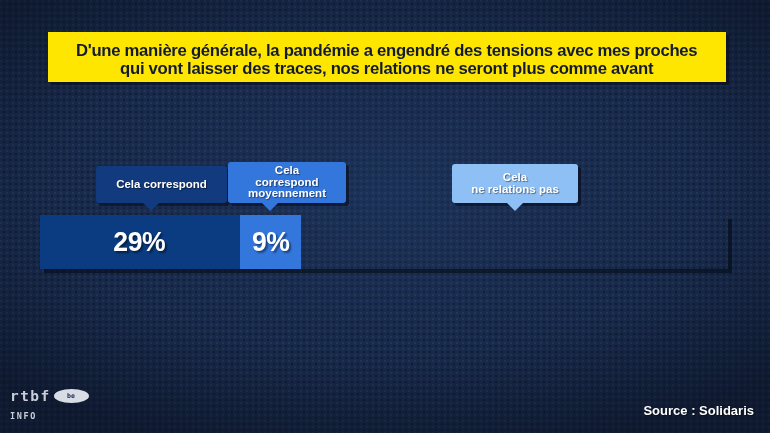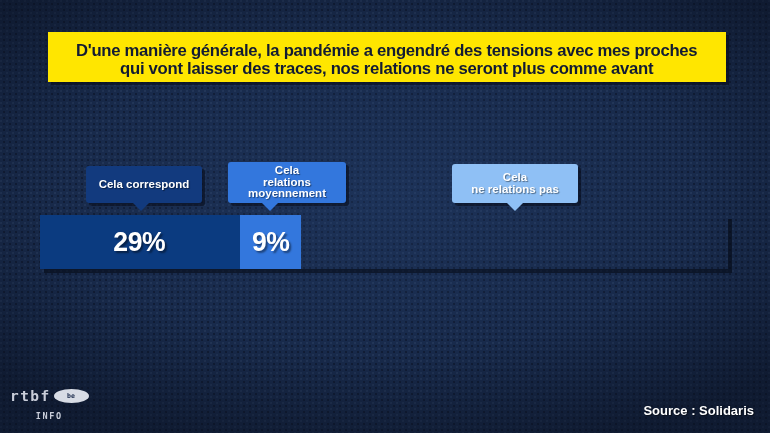--- a/index.html
+++ b/index.html
@@ -60,21 +60,21 @@
   }
   .callout .tail {
     position:absolute;
     bottom:-8px;
     width:0; height:0;
     border-left:9px solid transparent;
     border-right:9px solid transparent;
   }
 
   #callout-1 {
-    left:86px; top:166px; width:116px; height:37px;
+    left:96px; top:166px; width:131px; height:37px;
     background:#123a7e;
   }
   #callout-1 .clabel { color:#ffffff; font-size:11.5px; }
   #callout-1 .tail { left:46px; border-top:9px solid #123a7e; }
 
   #callout-2 {
     left:228px; top:162px; width:118px; height:41px;
     background:#3377dd;
   }
   #callout-2 .clabel { color:#ffffff; font-size:11.5px; }
@@ -106,21 +106,21 @@
     text-shadow:2px 2px 2px rgba(0,0,0,0.45);
     transform:scaleX(0.95);
   }
   #seg-1 { background:#0b3b80; }
   #seg-2 { background:#3377dd; }
   #seg-3 { background:#8fc0f5; }
 
   
   #logo {
     position:absolute; left:10px; bottom:12px;
-    display:flex; flex-direction:column; align-items:center;
+    display:flex; flex-direction:column; align-items:flex-start;
     opacity:0.92;
   }
   #logo-row { display:flex; align-items:center; gap:3px; }
   #logo-word {
     color:#d9dde8; font-size:14.5px; font-weight:bold;
     letter-spacing:1.4px; font-family:"DejaVu Sans Mono", monospace;
   }
   #logo-dot {
     width:35px; height:14px; border-radius:50%;
     background:#e9edf5; color:#1b2b4d;
@@ -153,21 +153,21 @@
 </div>
 
 <div id="callout-1" class="callout" style="background: rgb(18, 58, 126);">
   <div class="clabel">Cela correspond</div>
   <div class="tail" style="border-top-color: rgb(18, 58, 126);"></div>
 </div>
 
 <div id="callout-2" class="callout" style="background: rgb(51, 119, 221);">
   <div class="clabel">
     <span>Cela</span><br>
-    <span>relations</span><br>
+    <span>correspond</span><br>
     <span>moyennement</span>
   </div>
   <div class="tail" style="border-top-color: rgb(51, 119, 221);"></div>
 </div>
 
 <div id="callout-3" class="callout" style="background: rgb(143, 192, 245);">
   <div class="clabel">
     <span>Cela</span><br>
     <span>ne relations pas</span>
   </div>

